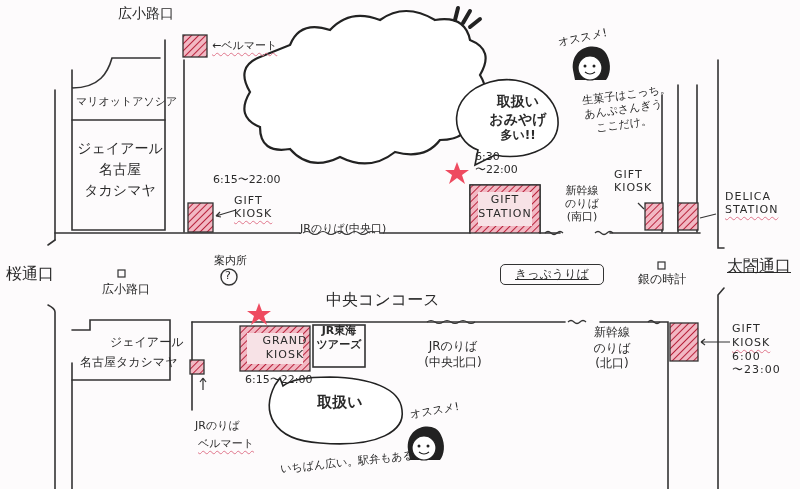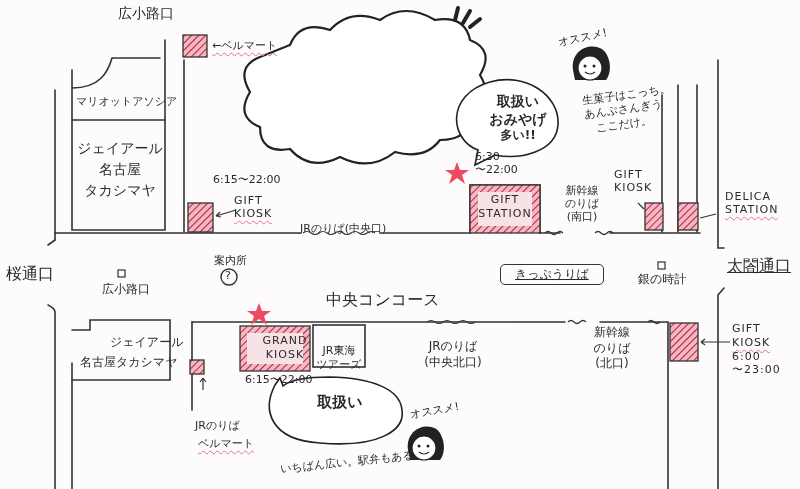--- a/index.html
+++ b/index.html
@@ -183,21 +183,21 @@
 <div class="lbl s11" style="left:725px; top:190px; letter-spacing:1px; line-height:1.2;">
   <div>DELICA</div>
   <div class="wavy">STATION</div>
 </div>
 
 <div class="shop" style="left:242px; top:334px; width:86px;">
   <div>GRAND</div>
   <div>KIOSK</div>
 </div>
 <div class="lbl s11" style="left:245px; top:374px;">6:15〜22:00</div>
-<div class="lbl s11 center" style="left:313px; top:344px; width:52px; line-height:1.3;">
+<div class="lbl s11 center" style="left:313px; top:324px; width:52px; line-height:1.3;font-weight:bold;">
   <div>JR東海</div>
   <div>ツアーズ</div>
 </div>
 <div class="lbl s11 wavy" style="left:198px; top:390px;margin-top:48px;">ベルマート</div>
 <div class="lbl s11" style="left:732px; top:322px; letter-spacing:1px; line-height:1.25;">
   <div>GIFT</div>
   <div class="wavy">KIOSK</div>
   <div>6:00</div>
   <div>〜23:00</div>
 </div>

